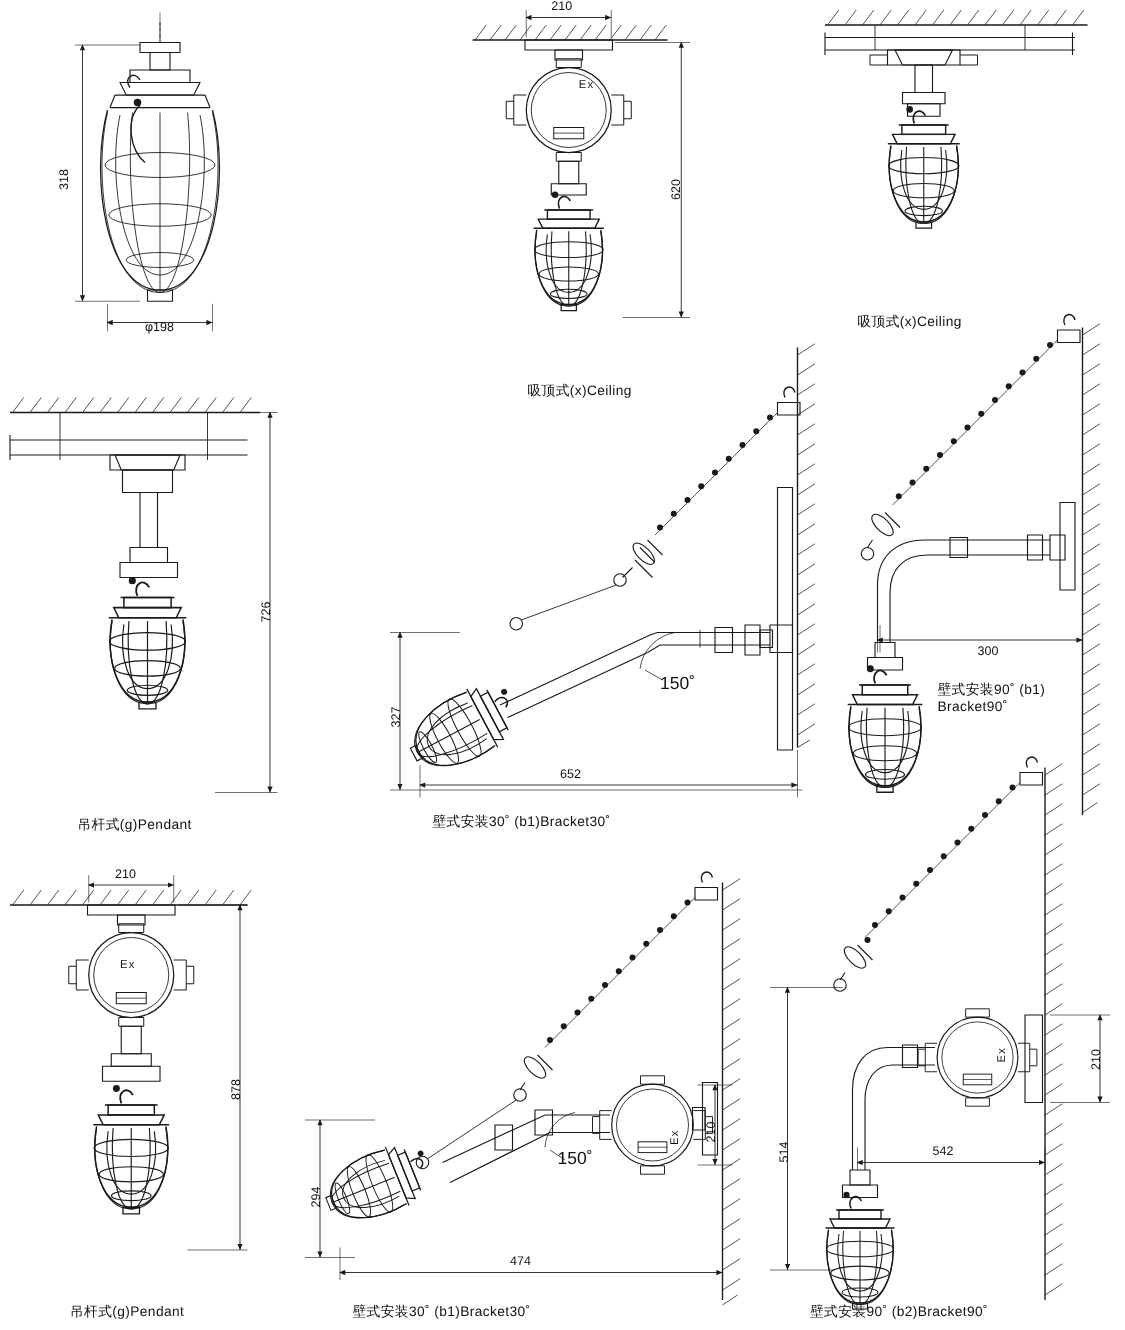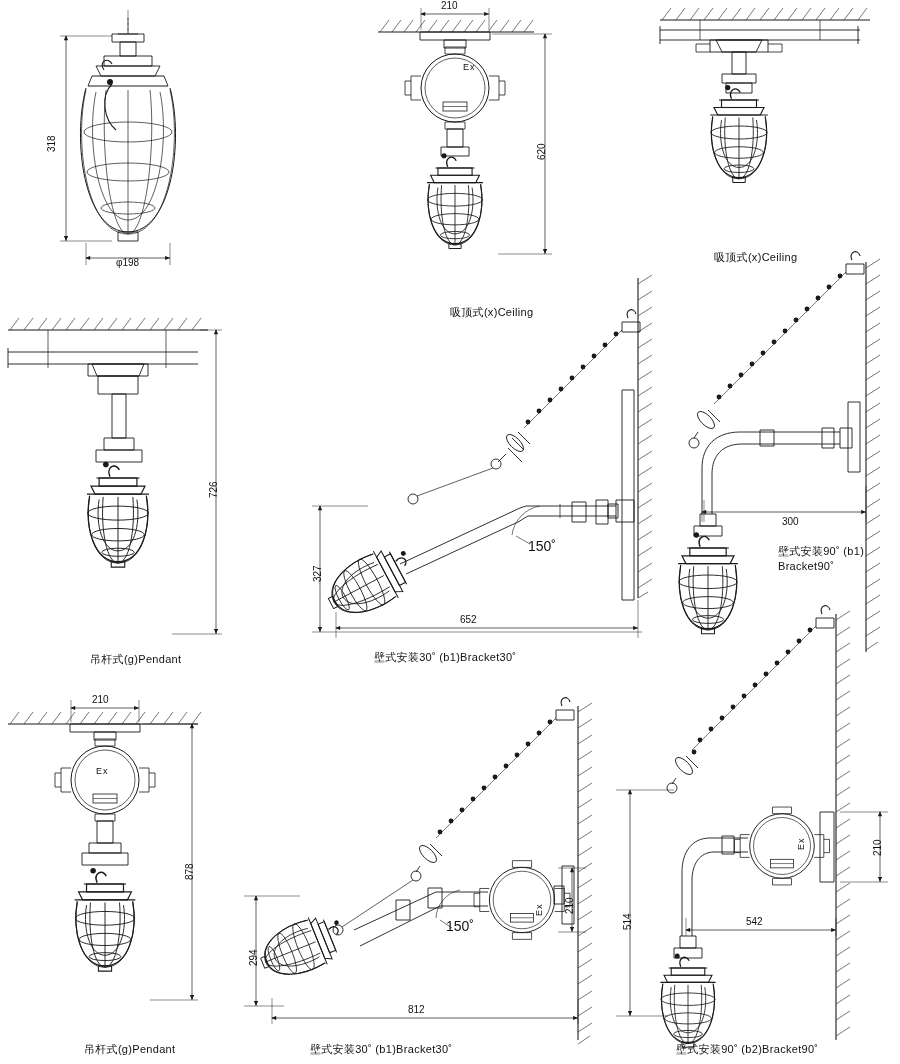--- a/index.html
+++ b/index.html
@@ -1,19 +1,19 @@
 <!DOCTYPE html>
 <html><head>
 <meta charset="utf-8">
 <style>
   html,body{margin:0;padding:0;background:#ffffff;}
   body{width:900px;height:1064px;position:relative;font-family:"Liberation Sans",sans-serif;color:#1a1a1a;overflow:hidden;}
   .canvas{position:relative;width:900px;height:1064px;}
   svg{position:absolute;left:0;top:0;width:900px;height:1064px;overflow:visible;}
-  .cap{position:absolute;font-size:11px;letter-spacing:0.3px;white-space:nowrap;color:#111;margin-left:28px;}
+  .cap{position:absolute;font-size:11px;letter-spacing:0.3px;white-space:nowrap;color:#111;}
   .dim{position:absolute;font-size:10px;white-space:nowrap;color:#111;}
   .dimv{position:absolute;font-size:10px;white-space:nowrap;color:#111;transform:rotate(-90deg);transform-origin:left top;}
   .ang{position:absolute;font-size:14px;white-space:nowrap;color:#111;}
   .exlbl{position:absolute;font-size:9px;white-space:nowrap;color:#111;letter-spacing:1px;}
   .exlblv{position:absolute;font-size:9px;white-space:nowrap;color:#111;letter-spacing:1px;transform:rotate(-90deg);transform-origin:left top;}
 </style>
 </head>
 <body>
 
 <div class="canvas">
@@ -570,35 +570,35 @@
 <div class="dimv" style="left:536px;top:160px;">620</div>
 <div class="exlbl" style="left:463px;top:62px;">Ex</div>
 <div class="cap" style="left:422px;top:305px;">吸顶式(x)Ceiling</div>
 
 <div class="cap" style="left:686px;top:250px;">吸顶式(x)Ceiling</div>
 
 <div class="dimv" style="left:208px;top:498px;">726</div>
 <div class="cap" style="left:62px;top:652px;">吊杆式(g)Pendant</div>
 
 <div class="dimv" style="left:312px;top:582px;">327</div>
-<div class="dim" style="left:460px;top:614px;">652</div>
+<div class="dim" style="left:448px;top:614px;">652</div>
 <div class="ang" style="left:528px;top:538px;">150˚</div>
 <div class="cap" style="left:346px;top:650px;">壁式安装30˚ (b1)Bracket30˚</div>
 
 <div class="dim" style="left:782px;top:516px;">300</div>
 <div class="cap" style="left:750px;top:544px;">壁式安装90˚ (b1)</div>
 <div class="cap" style="left:750px;top:560px;">Bracket90˚</div>
 
 <div class="dim" style="left:92px;top:694px;">210</div>
 <div class="dimv" style="left:184px;top:880px;">878</div>
 <div class="exlbl" style="left:96px;top:766px;">Ex</div>
 <div class="cap" style="left:56px;top:1042px;">吊杆式(g)Pendant</div>
 
 <div class="dimv" style="left:248px;top:966px;">294</div>
-<div class="dim" style="left:408px;top:1004px;">812</div>
+<div class="dim" style="left:408px;top:1004px;">474</div>
 <div class="dimv" style="left:564px;top:914px;">210</div>
 <div class="ang" style="left:446px;top:918px;">150˚</div>
 <div class="exlblv" style="left:534px;top:916px;">Ex</div>
 <div class="cap" style="left:282px;top:1042px;">壁式安装30˚ (b1)Bracket30˚</div>
 
 <div class="dimv" style="left:622px;top:930px;">514</div>
 <div class="dim" style="left:746px;top:916px;">542</div>
 <div class="dimv" style="left:872px;top:856px;">210</div>
 <div class="exlblv" style="left:796px;top:850px;">Ex</div>
 <div class="cap" style="left:648px;top:1042px;">壁式安装90˚ (b2)Bracket90˚</div>

